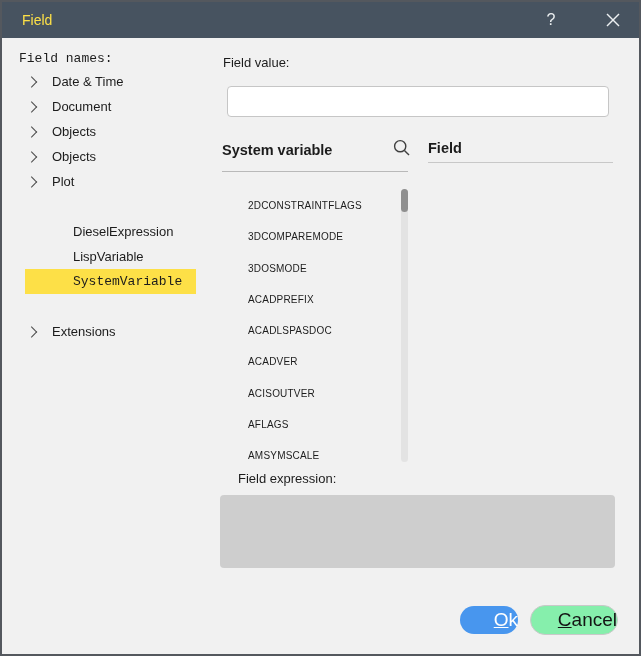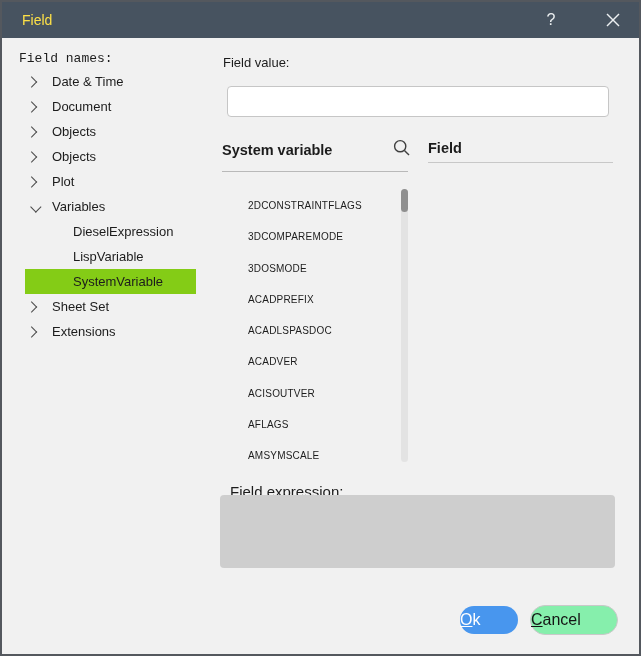--- a/index.html
+++ b/index.html
@@ -24,21 +24,21 @@
   }
   .help-btn { font-size:16px; margin-right:18px; }
   .close-btn { margin-right:4px; }
 
   
   .fieldnames-label { position:absolute; left:17px; top:49px; font-size:13px;font-family:Liberation Mono, monospace; }
   .tree-row {
     position:absolute; left:23px; width:171px; height:25px;
     display:flex; align-items:center; font-size:13px;
   }
-  .tree-row.selected { background:#84cc16; }
+  .tree-row.selected { background:#fde047;font-family:Liberation Mono, monospace; }
   .chev {
     width:8px; height:8px; margin-left:4px; flex:0 0 8px;
     border-top:1.5px solid #4a4a4a; border-right:1.5px solid #4a4a4a;
   }
   .chev.collapsed { transform:rotate(45deg) translate(-1px,1px); }
   .chev.expanded  { transform:rotate(135deg) translate(-2px,-2px); }
   .tree-lbl { margin-left:15px; white-space:nowrap; }
   .tree-row.child .tree-lbl { margin-left:48px; }
 
   
@@ -62,30 +62,30 @@
 
   .scrollbar-track {
     position:absolute; left:399px; top:187px; width:7px; height:273px;
     background:#e3e3e3; border-radius:4px;
   }
   .scrollbar-thumb {
     position:absolute; left:0; top:0; width:7px; height:23px;
     background:#8f8f8f; border-radius:4px;
   }
 
-  .fe-label { position:absolute; left:228px; top:469px; font-size:15px;margin-top:12px; }
+  .fe-label { position:absolute; left:236px; top:469px; font-size:13px; }
   .fe-box {
     position:absolute; left:218px; top:493px; width:395px; height:73px;
     background:#cecece; border-radius:4px;
   }
 
   
   .btn {
-    position:absolute; display:flex; align-items:center; justify-content:flex-start;
-    font-family:"Liberation Sans", sans-serif; font-size:16px; cursor:default;
+    position:absolute; display:flex; align-items:center; justify-content:flex-end;
+    font-family:"Liberation Sans", sans-serif; font-size:19px; cursor:default;
   }
   .ok-btn {
     left:458px; top:604px; width:58px; height:28px; border:none;
     border-radius:14px; background:#4896ee; color:#ffffff;
   }
   .cancel-btn {
     left:528px; top:603px; width:88px; height:30px;
     border:1px solid #c9c9c9; border-radius:15px; background:#86efac; color:#141414;
   }
   .mn { display:block; }
@@ -125,36 +125,28 @@
     <span class="tree-lbl">Objects</span>
   </div>
   <div class="tree-row" style="top:142px">
     <span class="chev collapsed"></span>
     <span class="tree-lbl">Objects</span>
   </div>
   <div class="tree-row" style="top:167px">
     <span class="chev collapsed"></span>
     <span class="tree-lbl">Plot</span>
   </div>
-  <div class="tree-row" style="top:192px">
-    <span class="chev expanded"></span>
-    <span class="tree-lbl">Variables</span>
-  </div>
   <div class="tree-row child" style="top:217px">
     <span class="tree-lbl">DieselExpression</span>
   </div>
   <div class="tree-row child" style="top:242px">
     <span class="tree-lbl">LispVariable</span>
   </div>
   <div class="tree-row child selected" style="top:267px">
     <span class="tree-lbl">SystemVariable</span>
-  </div>
-  <div class="tree-row" style="top:292px">
-    <span class="chev collapsed"></span>
-    <span class="tree-lbl">Sheet Set</span>
   </div>
   <div class="tree-row" style="top:317px">
     <span class="chev collapsed"></span>
     <span class="tree-lbl">Extensions</span>
   </div>
 
   <div class="fv-label">Field value:</div>
   <input class="fv-input" type="text" placeholder="" value="" style="">
 
   <div class="sv-header">System variable</div>

